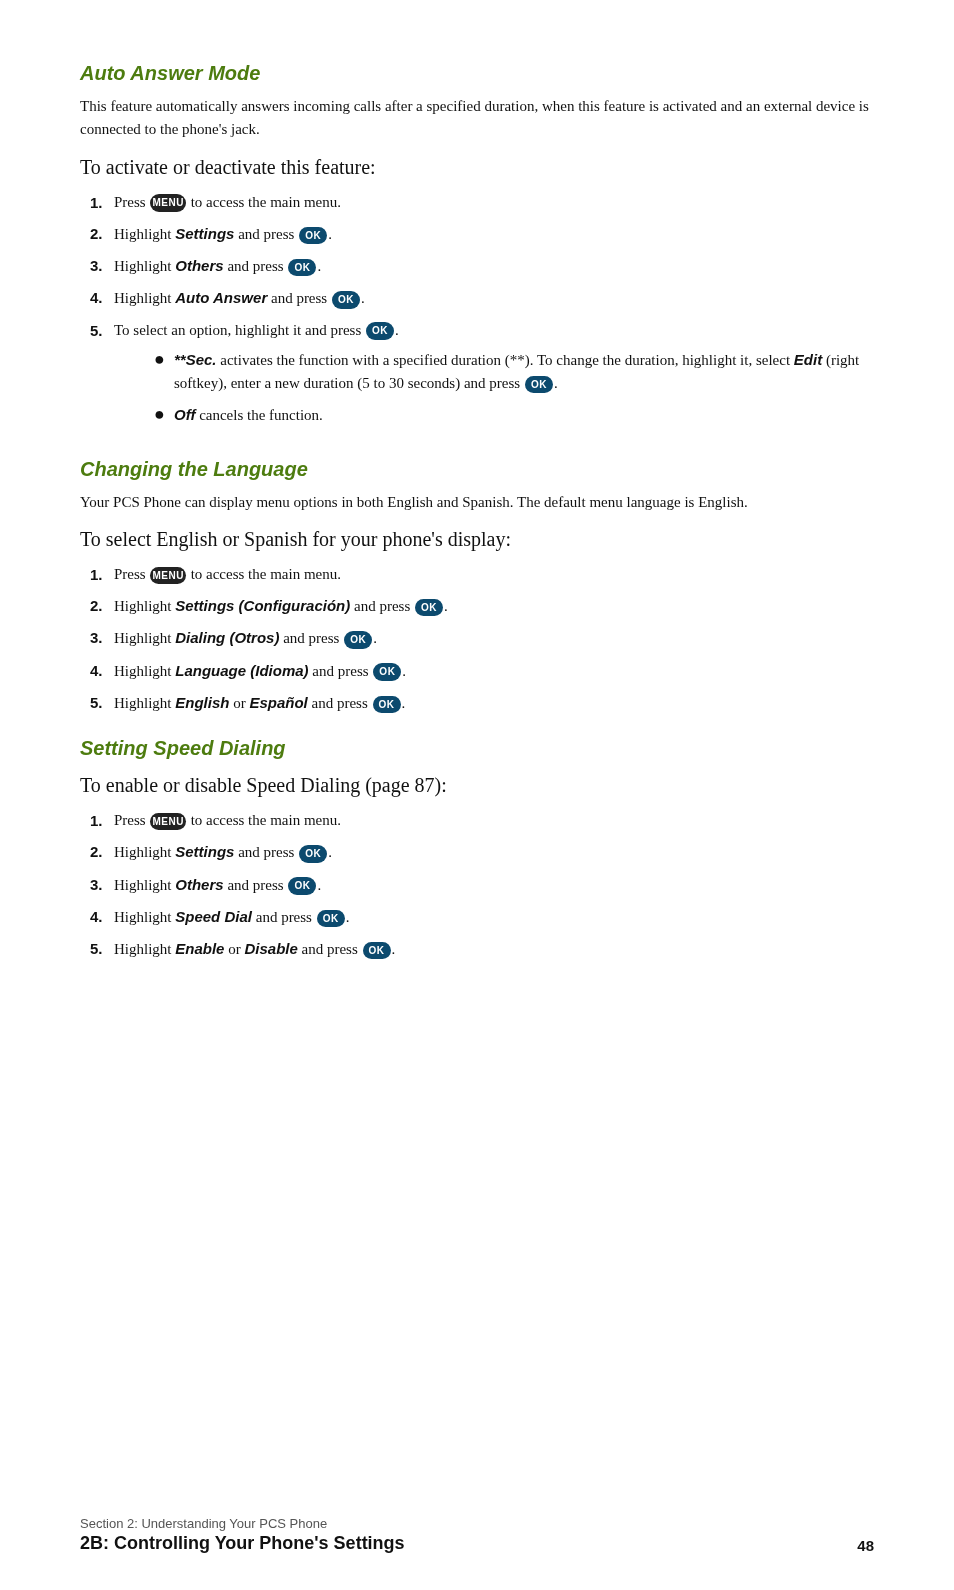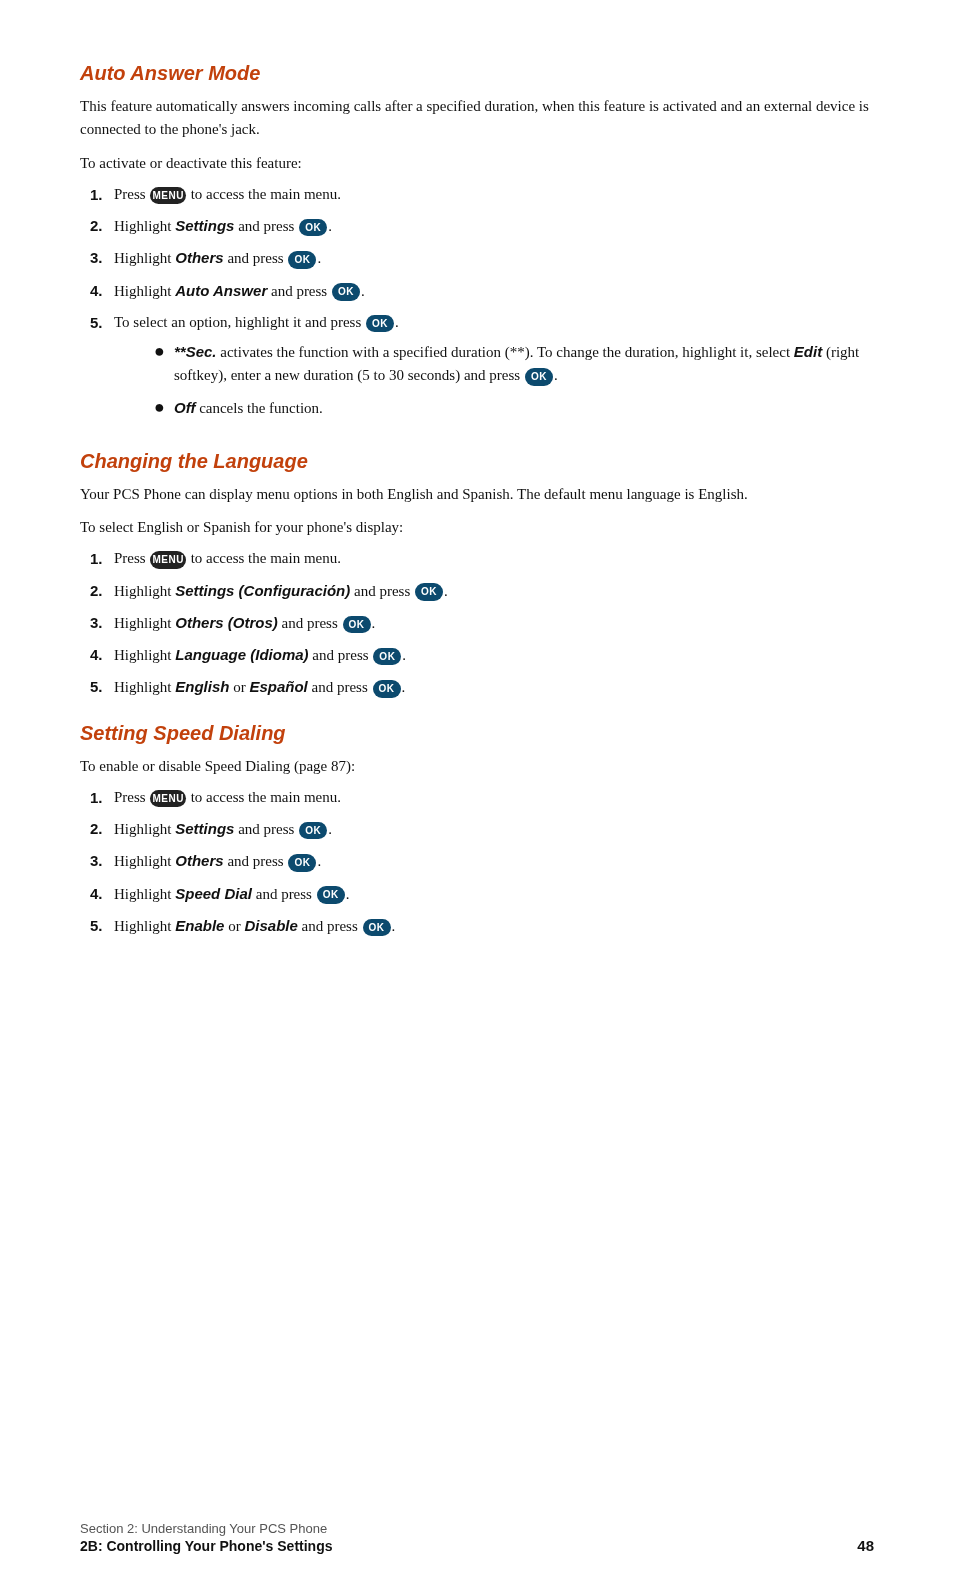--- a/index.html
+++ b/index.html
@@ -7,36 +7,36 @@
       background: #fff;
       font-family: Georgia, 'Times New Roman', serif;
       font-size: 15px;
       color: #111;
       width: 954px;
       min-height: 1590px;
       padding: 40px 80px 40px 80px;
       position: relative;
     }
     .section-title {
-      color: #c2410c;
+      color: #4d7c0f;
       font-family: Arial, Helvetica, sans-serif;
       font-weight: 900;
       font-size: 20px;
       margin-bottom: 10px;
       font-style: italic;
     }
     .body-text {
       font-size: 15px;
       line-height: 1.55;
       margin-bottom: 10px;
       color: #111;
     }
     .intro-text {
       margin-bottom: 8px;
-      font-size: 15px;
+      font-size: 20px;
       line-height: 1.55;
     }
     .steps-list {
       list-style: none;
       margin: 0 0 10px 0;
       padding: 0;
     }
     .steps-list li {
       display: flex;
       align-items: flex-start;
@@ -130,21 +130,21 @@
       color: #333;
     }
     .footer-left .footer-section {
       font-size: 13px;
       color: #555;
       margin-bottom: 2px;
     }
     .footer-left .footer-subsection {
       font-family: Arial, sans-serif;
       font-weight: bold;
-      font-size: 14px;
+      font-size: 18px;
       color: #111;
     }
     .footer-page {
       font-family: Arial, sans-serif;
       font-size: 15px;
       font-weight: bold;
       color: #111;
     }
   </style>
 </head>
@@ -197,21 +197,21 @@
     <li>
       <span class="step-num">1.</span>
       <span class="step-content">Press <span class="menu-badge">MENU</span> to access the main menu.</span>
     </li>
     <li>
       <span class="step-num">2.</span>
       <span class="step-content">Highlight <b>Settings (Configuración)</b> and press <span class="ok-badge">OK</span>.</span>
     </li>
     <li>
       <span class="step-num">3.</span>
-      <span class="step-content">Highlight <b>Others (Otros)</b> and press <span class="ok-badge">OK</span>.</span>
+      <span class="step-content">Highlight <b>Dialing (Otros)</b> and press <span class="ok-badge">OK</span>.</span>
     </li>
     <li>
       <span class="step-num">4.</span>
       <span class="step-content">Highlight <b>Language (Idioma)</b> and press <span class="ok-badge">OK</span>.</span>
     </li>
     <li>
       <span class="step-num">5.</span>
       <span class="step-content">Highlight <b>English</b> or <b>Español</b> and press <span class="ok-badge">OK</span>.</span>
     </li>
   </ol>

